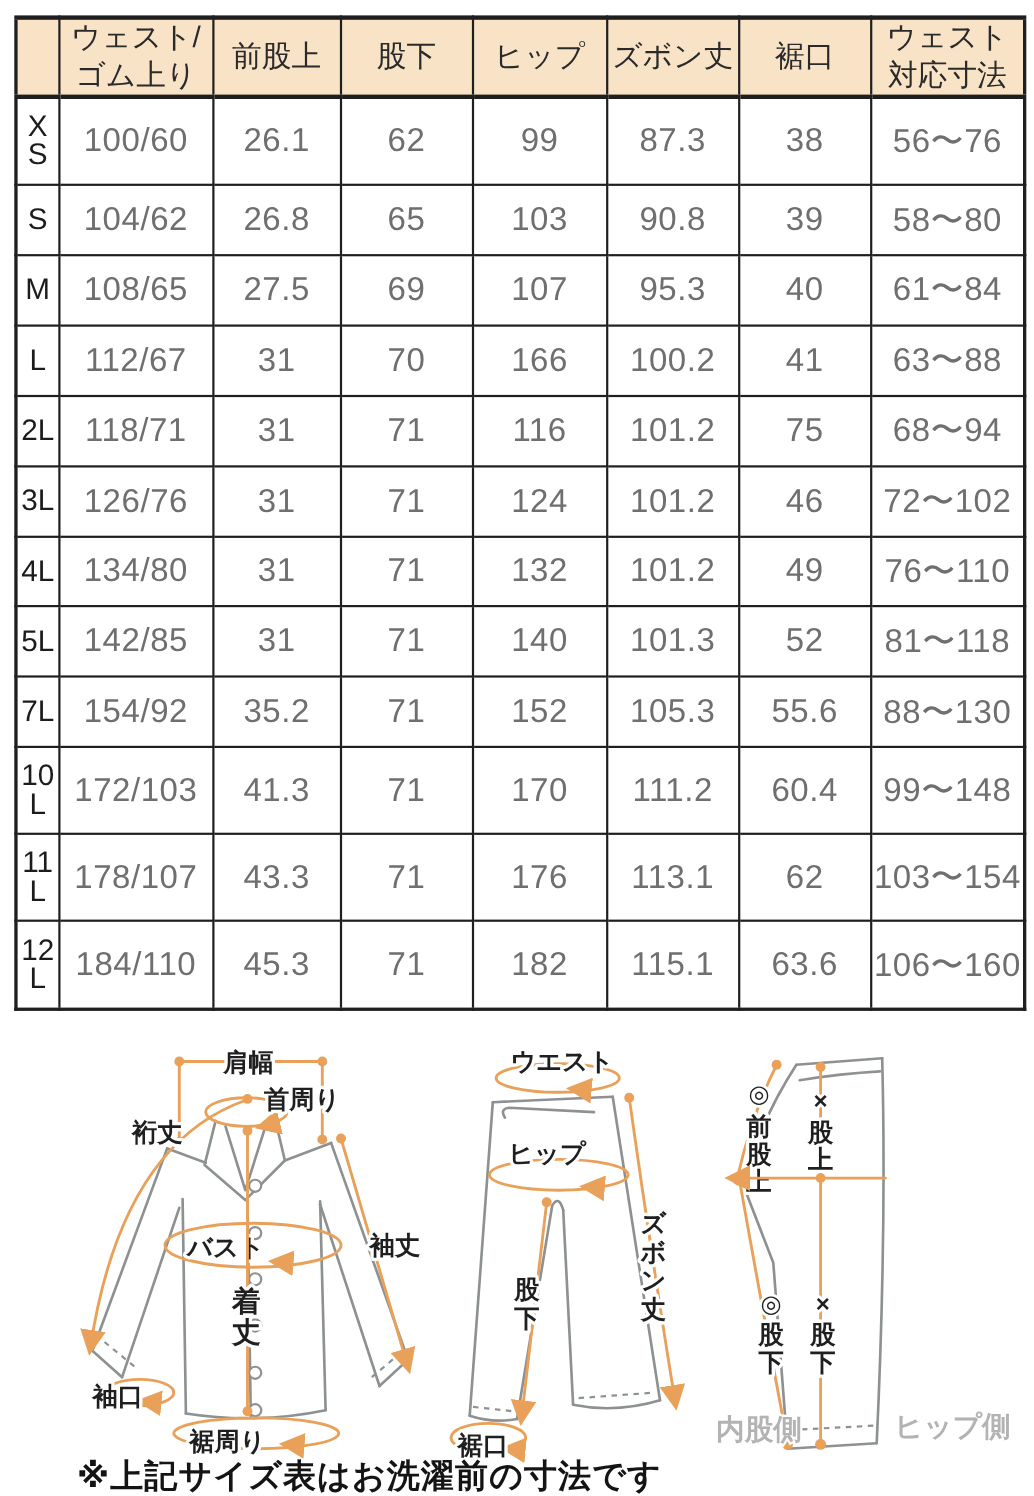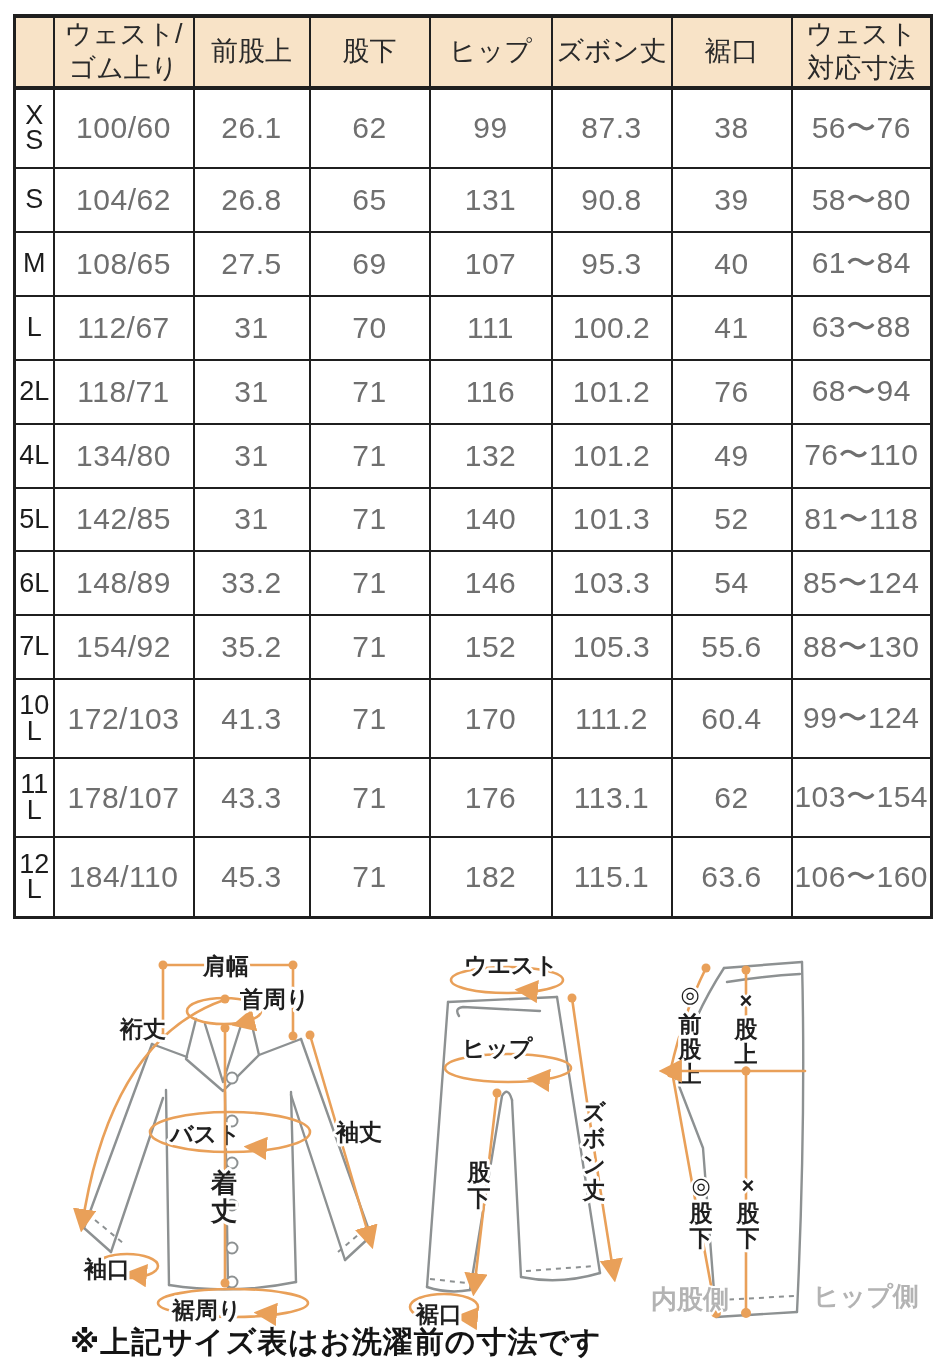--- a/index.html
+++ b/index.html
@@ -104,54 +104,64 @@
           <td class="size-value">99</td>
           <td class="size-value">87.3</td>
           <td class="size-value">38</td>
           <td class="size-value">56〜76</td>
         </tr>
         <tr>
           <th class="size-label">S</th>
           <td class="size-value">104/62</td>
           <td class="size-value">26.8</td>
           <td class="size-value">65</td>
-          <td class="size-value">131</td>
+          <td class="size-value">103</td>
           <td class="size-value">90.8</td>
           <td class="size-value">39</td>
           <td class="size-value">58〜80</td>
         </tr>
         <tr>
           <th class="size-label">M</th>
           <td class="size-value">108/65</td>
           <td class="size-value">27.5</td>
           <td class="size-value">69</td>
           <td class="size-value">107</td>
           <td class="size-value">95.3</td>
           <td class="size-value">40</td>
           <td class="size-value">61〜84</td>
         </tr>
         <tr>
           <th class="size-label">L</th>
           <td class="size-value">112/67</td>
           <td class="size-value">31</td>
           <td class="size-value">70</td>
-          <td class="size-value">111</td>
+          <td class="size-value">166</td>
           <td class="size-value">100.2</td>
           <td class="size-value">41</td>
           <td class="size-value">63〜88</td>
         </tr>
         <tr>
           <th class="size-label">2L</th>
           <td class="size-value">118/71</td>
           <td class="size-value">31</td>
           <td class="size-value">71</td>
           <td class="size-value">116</td>
           <td class="size-value">101.2</td>
-          <td class="size-value">76</td>
+          <td class="size-value">75</td>
           <td class="size-value">68〜94</td>
+        </tr>
+        <tr>
+          <th class="size-label">3L</th>
+          <td class="size-value">126/76</td>
+          <td class="size-value">31</td>
+          <td class="size-value">71</td>
+          <td class="size-value">124</td>
+          <td class="size-value">101.2</td>
+          <td class="size-value">46</td>
+          <td class="size-value">72〜102</td>
         </tr>
         <tr>
           <th class="size-label">4L</th>
           <td class="size-value">134/80</td>
           <td class="size-value">31</td>
           <td class="size-value">71</td>
           <td class="size-value">132</td>
           <td class="size-value">101.2</td>
           <td class="size-value">49</td>
           <td class="size-value">76〜110</td>
@@ -160,48 +170,38 @@
           <th class="size-label">5L</th>
           <td class="size-value">142/85</td>
           <td class="size-value">31</td>
           <td class="size-value">71</td>
           <td class="size-value">140</td>
           <td class="size-value">101.3</td>
           <td class="size-value">52</td>
           <td class="size-value">81〜118</td>
         </tr>
         <tr>
-          <th class="size-label">6L</th>
-          <td class="size-value">148/89</td>
-          <td class="size-value">33.2</td>
-          <td class="size-value">71</td>
-          <td class="size-value">146</td>
-          <td class="size-value">103.3</td>
-          <td class="size-value">54</td>
-          <td class="size-value">85〜124</td>
-        </tr>
-        <tr>
           <th class="size-label">7L</th>
           <td class="size-value">154/92</td>
           <td class="size-value">35.2</td>
           <td class="size-value">71</td>
           <td class="size-value">152</td>
           <td class="size-value">105.3</td>
           <td class="size-value">55.6</td>
           <td class="size-value">88〜130</td>
         </tr>
         <tr>
           <th class="size-label">10L</th>
           <td class="size-value">172/103</td>
           <td class="size-value">41.3</td>
           <td class="size-value">71</td>
           <td class="size-value">170</td>
           <td class="size-value">111.2</td>
           <td class="size-value">60.4</td>
-          <td class="size-value">99〜124</td>
+          <td class="size-value">99〜148</td>
         </tr>
         <tr>
           <th class="size-label">11L</th>
           <td class="size-value">178/107</td>
           <td class="size-value">43.3</td>
           <td class="size-value">71</td>
           <td class="size-value">176</td>
           <td class="size-value">113.1</td>
           <td class="size-value">62</td>
           <td class="size-value">103〜154</td>

